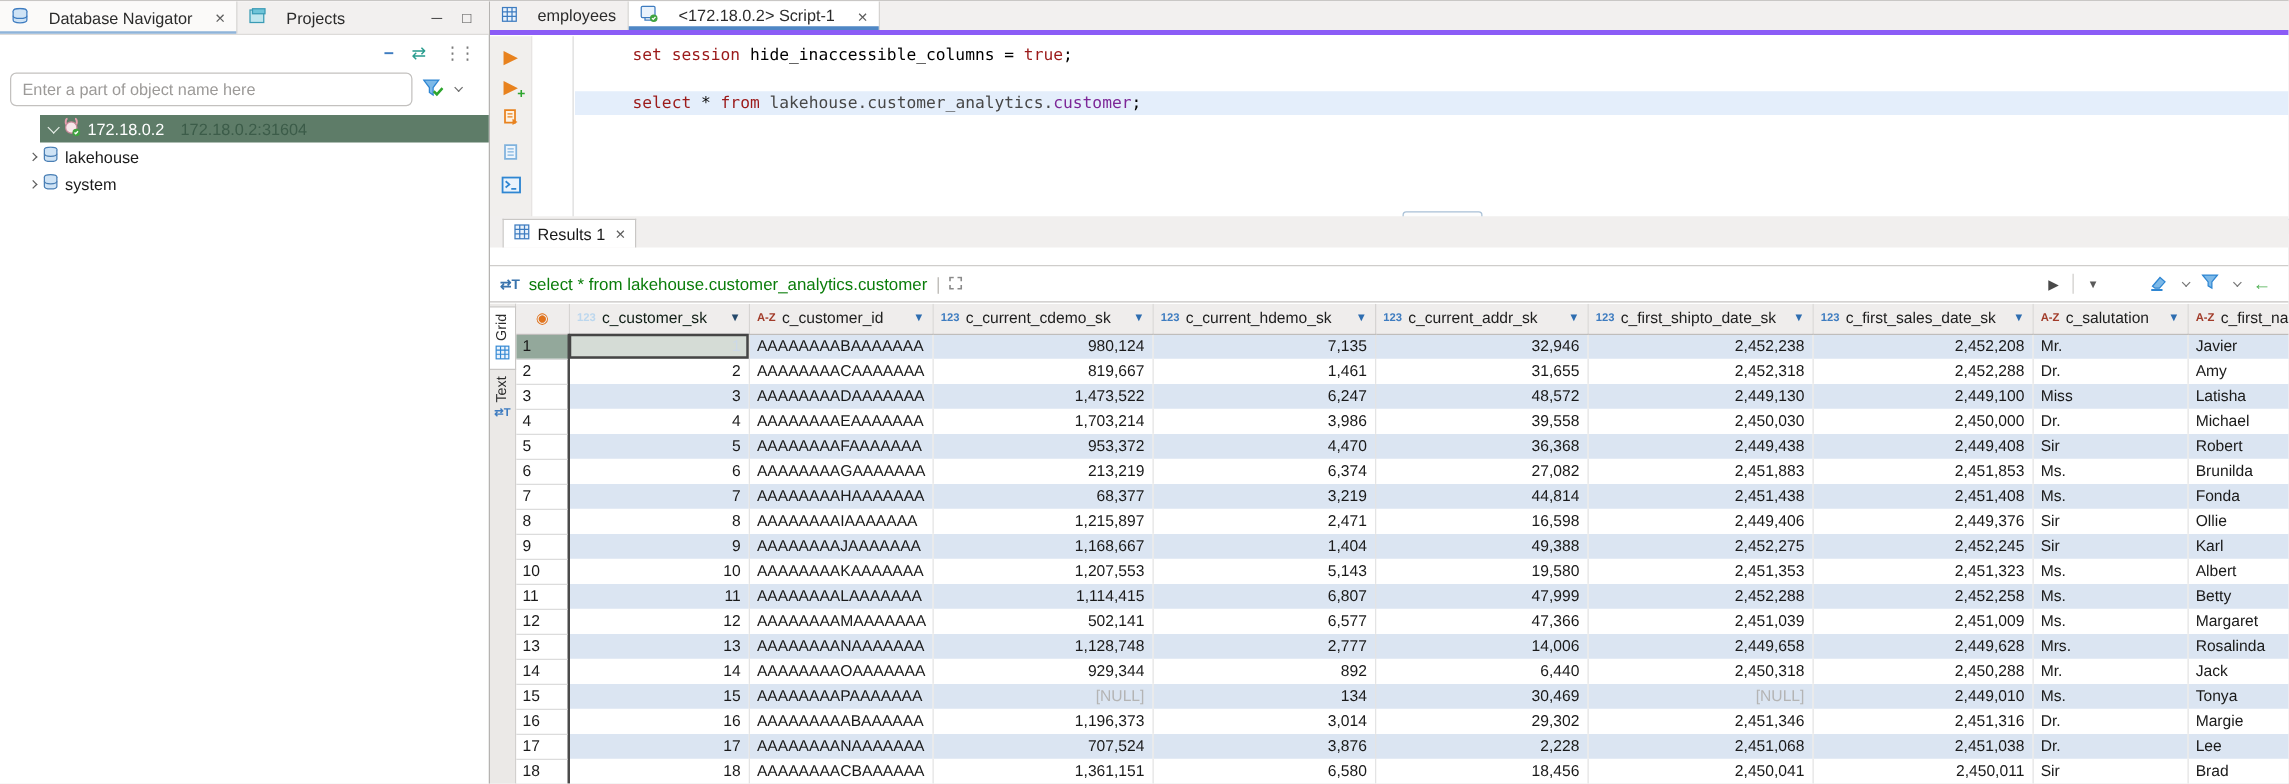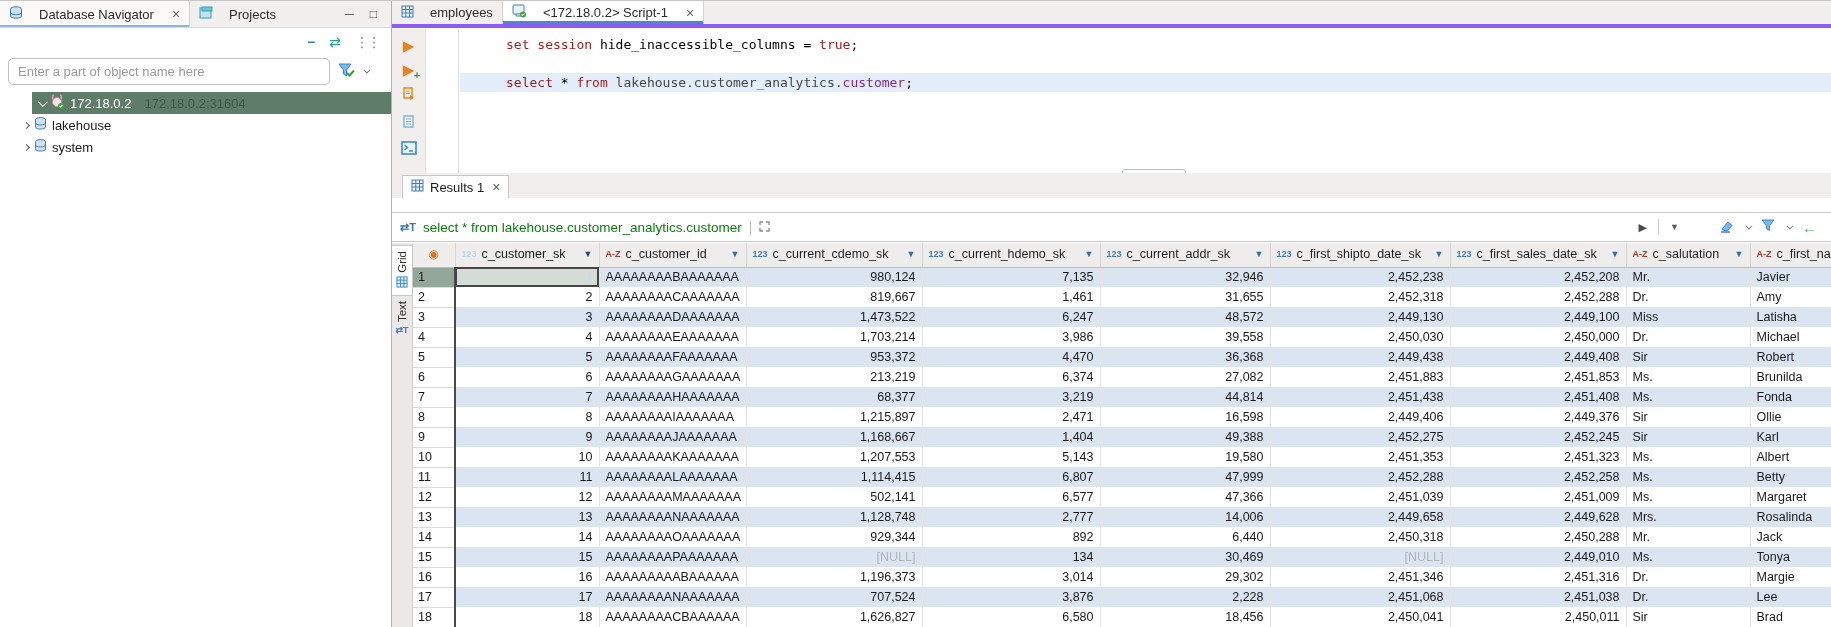--- a/index.html
+++ b/index.html
@@ -597,21 +597,21 @@
             <td class="num">2,228</td>
             <td class="num">2,451,068</td>
             <td class="num">2,451,038</td>
             <td>Dr.</td>
             <td>Lee</td>
           </tr>
           <tr class="even">
             <th class="rownum">18</th>
             <td class="num">18</td>
             <td>AAAAAAAACBAAAAAA</td>
-            <td class="num">1,626,827</td>
+            <td class="num">1,361,151</td>
             <td class="num">6,580</td>
             <td class="num">18,456</td>
             <td class="num">2,450,041</td>
             <td class="num">2,450,011</td>
             <td>Sir</td>
             <td>Brad</td>
           </tr>
         </tbody>
       </table>
   </div>

